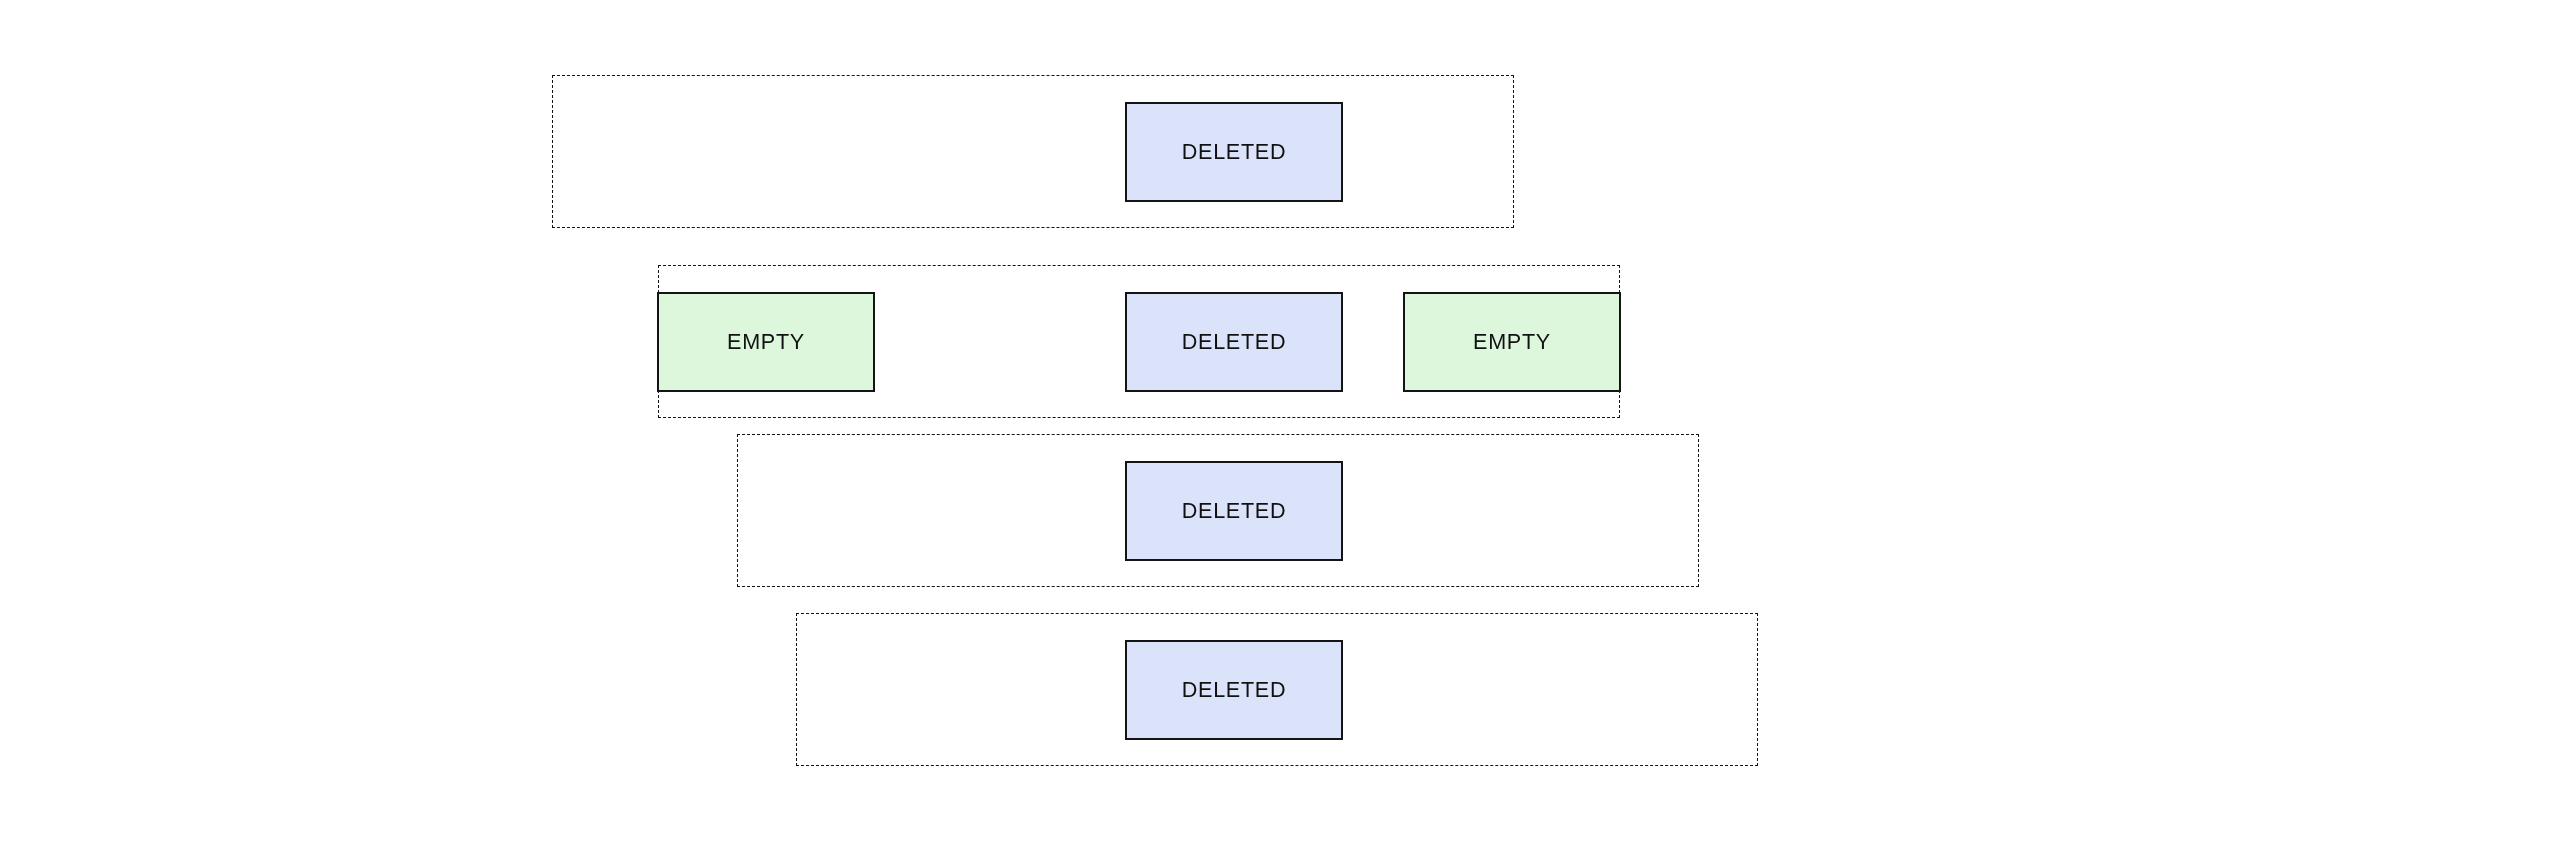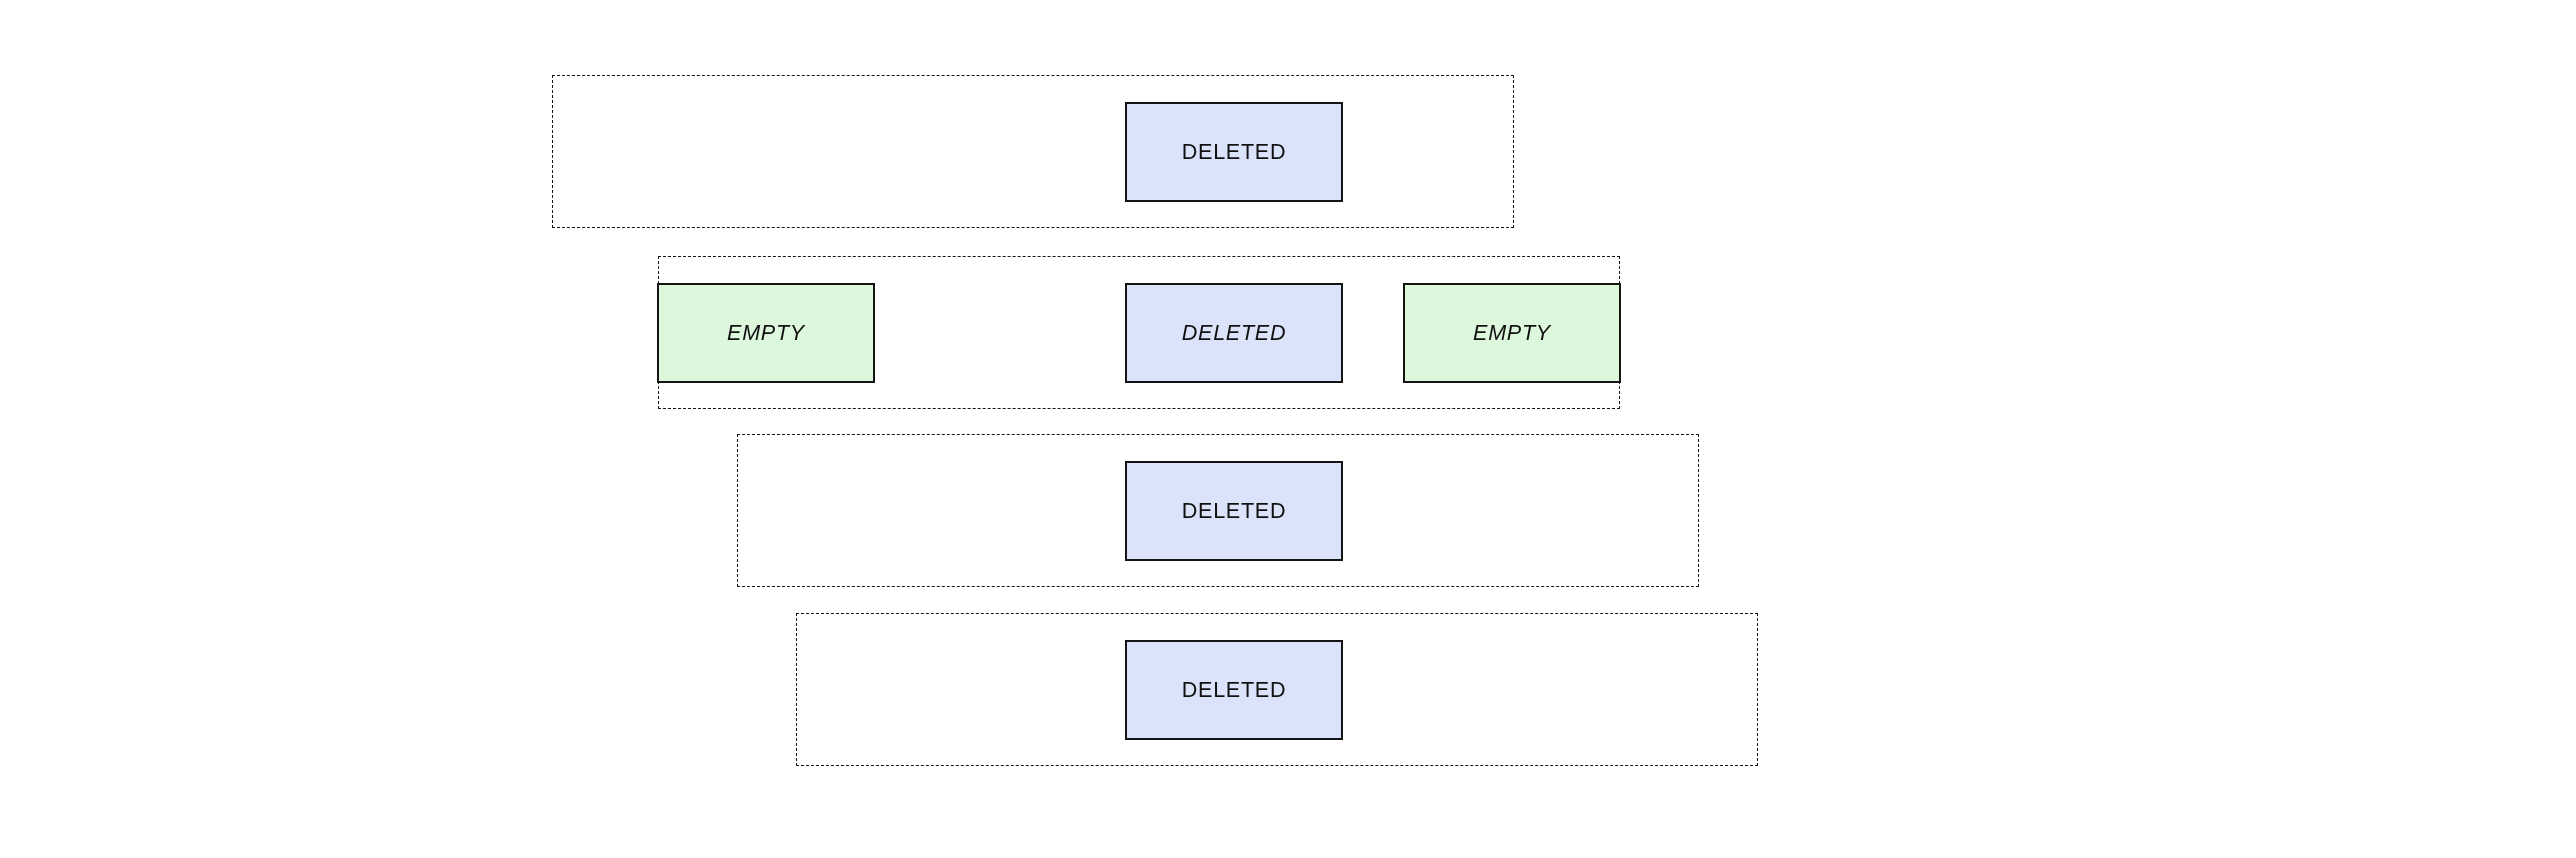--- a/index.html
+++ b/index.html
@@ -17,21 +17,21 @@
   }
   .group {
     position: absolute;
     box-sizing: border-box;
     width: 962px;
     height: 153px;
     border: 1.3px dashed #141414;
     background: #ffffff;
   }
   .group-1 { left: 552px;  top: 75px; }
-  .group-2 { left: 658px; top: 256px; font-style: italic; }
+  .group-2 { left: 658px; top: 265px; }
   .group-3 { left: 737px; top: 434px; }
   .group-4 { left: 796px; top: 613px; }
 
   .box {
     position: absolute;
     box-sizing: border-box;
     width: 218px;
     height: 100px;
     top: 25.6px;
     border: 2px solid #141414;

